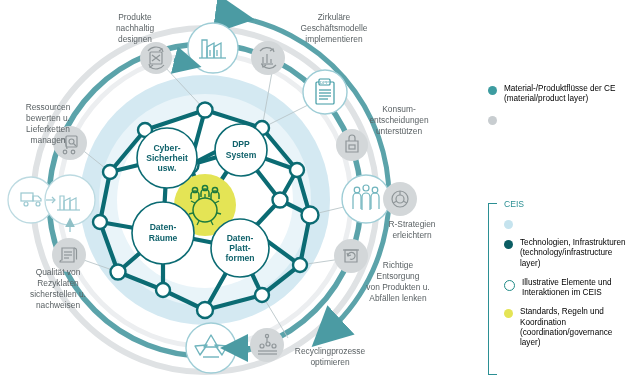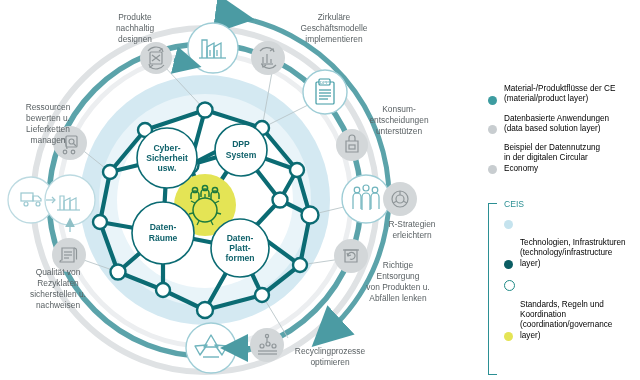--- a/index.html
+++ b/index.html
@@ -26,21 +26,21 @@
     fill:#10626b;
     text-anchor:middle;
     dominant-baseline:middle;
   }
   .legend-txt{
     font-family:"Liberation Sans", sans-serif;
     font-size:8.2px;
     fill:#5b6265;
     line-height:1.25;
   }
-  .legend-row{display:flex;align-items:flex-end;margin-bottom:9px;}
+  .legend-row{display:flex;align-items:flex-start;margin-bottom:9px;}
   .dot{
     width:9px;height:9px;border-radius:50%;
     flex:0 0 9px;margin-right:7px;margin-top:2px;
   }
   .legend-ttl{
     font-family:"Liberation Sans", sans-serif;
     font-size:8.6px;color:#2b8f93;margin-bottom:7px;
     padding-left:16px;
   }
   #legend{position:absolute;left:488px;top:84px;width:150px;}
@@ -384,38 +384,34 @@
     </g>
   </svg>
 
   <div id="legend">
       <div class="legend-row">
         <span class="dot" style="background: rgb(61, 156, 160);"></span>
         <span class="legend-txt">Material-/Produktflüsse der CE<br>(material/product layer)</span>
       </div>
       <div class="legend-row">
         <span class="dot" style="background: rgb(200, 205, 208);"></span>
-        <span class="legend-txt">Datenbasierte Anwendungen<br>(data based solution layer)</span>
-      </div>
-      <div class="legend-row">
-        <span class="dot" style="background: rgb(200, 205, 208);"></span>
-        <span class="legend-txt">Beispiel der Datennutzung<br>in der digitalen Circular<br>Economy</span>
       </div>
     </div>
   <div id="ceis-bracket"></div>
   <div class="legend-ttl" style="position:absolute;left:488px;top:199px;width:150px;">CEIS</div>
   <div id="legend2" style="top:218px;padding-left:16px;width:140px;">
       <div class="legend-row">
         <span class="dot" style="background: rgb(197, 227, 238);"></span>
       </div>
       <div class="legend-row">
         <span class="dot" style="background: rgb(11, 93, 99);"></span>
         <span class="legend-txt">Technologien, Infrastrukturen<br>(technology/infrastructure<br>layer)</span>
       </div>
       <div class="legend-row">
         <span class="dot" style="background: transparent; border: 1.5px solid rgb(31, 138, 134);"></span>
+        <span class="legend-txt">Illustrative Elemente und<br>Interaktionen im CEIS</span>
       </div>
       <div class="legend-row">
         <span class="dot" style="background: rgb(228, 228, 85);"></span>
         <span class="legend-txt">Standards, Regeln und<br>Koordination<br>(coordination/governance<br>layer)</span>
       </div>
     </div>
 </div>
 
 </body></html>

